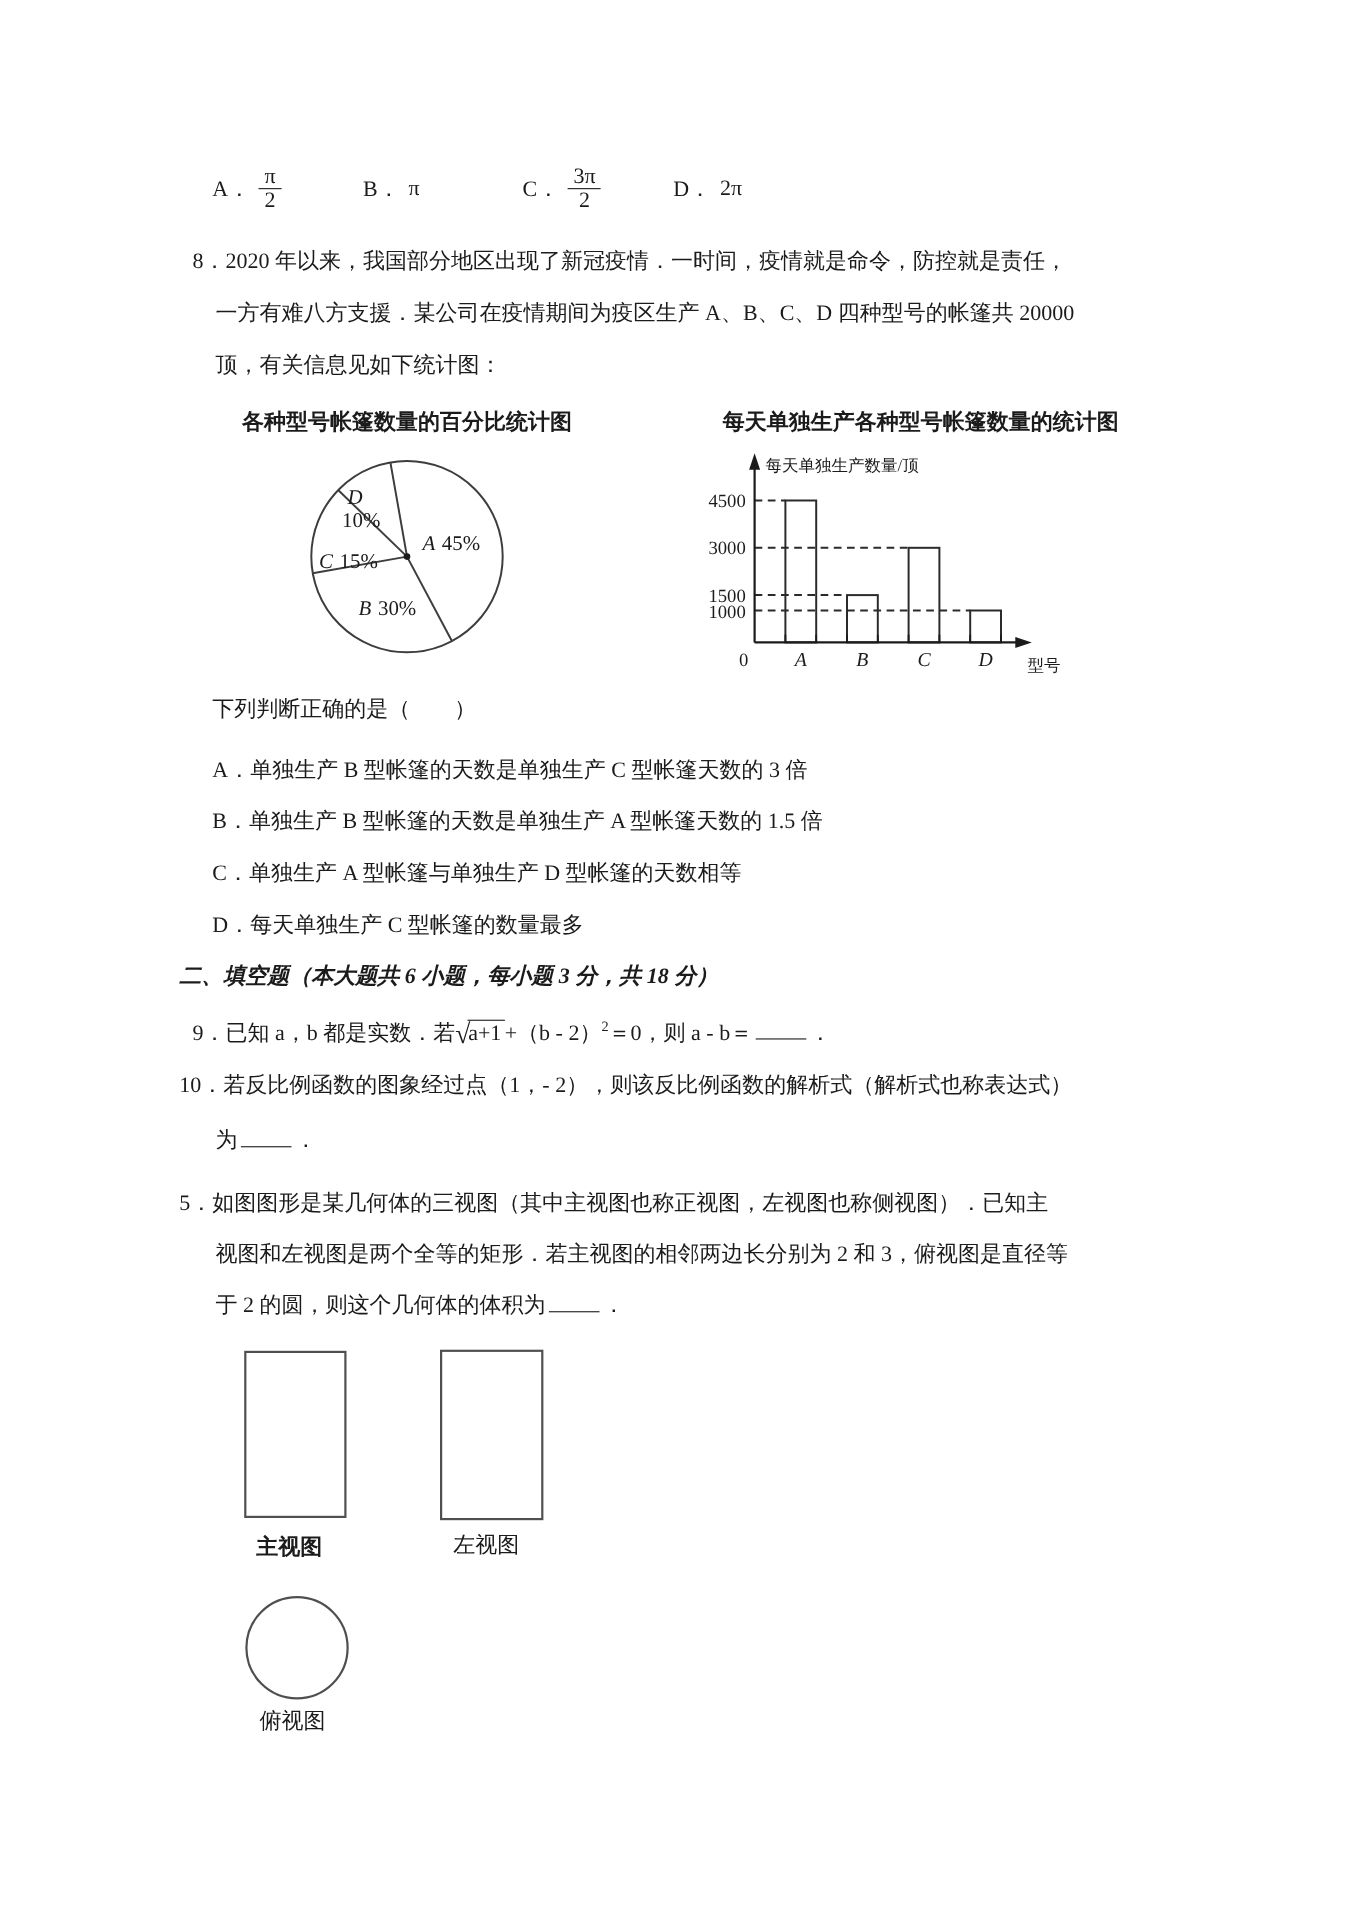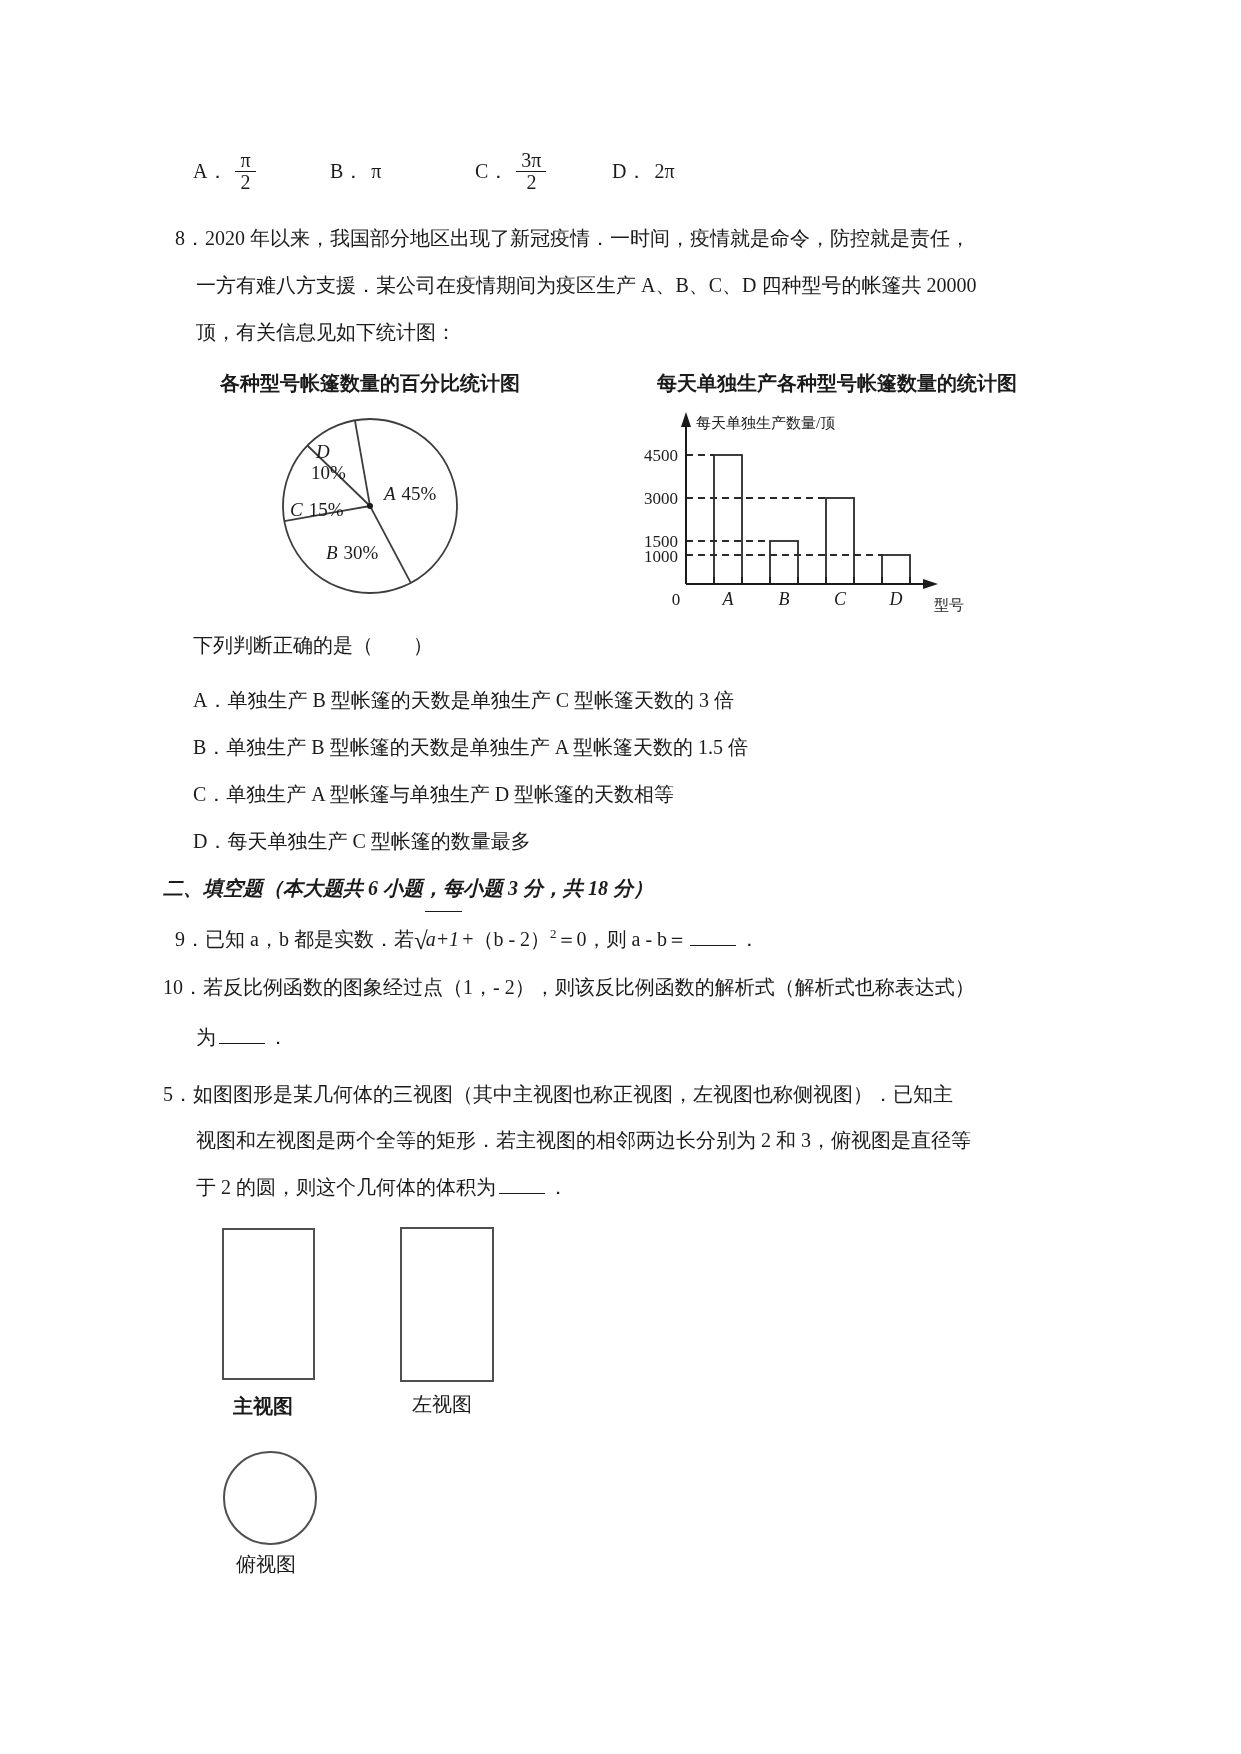--- a/index.html
+++ b/index.html
@@ -14,21 +14,21 @@
   .blank{display:inline-block; width:46px; height:5px; border-bottom:1.7px solid #1b1b1b; margin:0 3px; vertical-align:baseline;}
   sup{font-size:13px;}
   
   .q7opt{position:absolute; display:flex; align-items:center; gap:8px; height:56px; font-size:20px;}
   .frac{display:inline-block; text-align:center; vertical-align:middle; line-height:1.05;}
   .fnum{display:block; padding:0 5px; border-bottom:1.7px solid #1b1b1b;}
   .fden{display:block;}
   
   .sqrt{display:inline-block; white-space:nowrap;}
   .radical{font-size:25px; vertical-align:-3px; letter-spacing:-2px;}
-  .radicand{border-top:1.7px solid #1b1b1b; padding:16px 3px 0 1px; margin-left:-1px;font-style:italic;}
+  .radicand{border-top:1.7px solid #1b1b1b; padding:0 3px 0 1px; margin-left:-1px;}
   
   svg text{font-family:"Liberation Serif","DejaVu Serif",serif; fill:#1b1b1b;}
   .tick-label{font-size:17px;}
   .cat-label{font-size:18px; font-style:italic;}
   .axis-cjk{font-size:15px;}
   .pie-letter{font-size:19px; font-style:italic;}
   .pie-pct{font-size:19px;}
   
   .view-rect{position:absolute; border:2px solid #4f4f4f; background:#fff;}
   .view-circle{position:absolute; border:2px solid #4f4f4f; border-radius:50%; background:#fff;}

